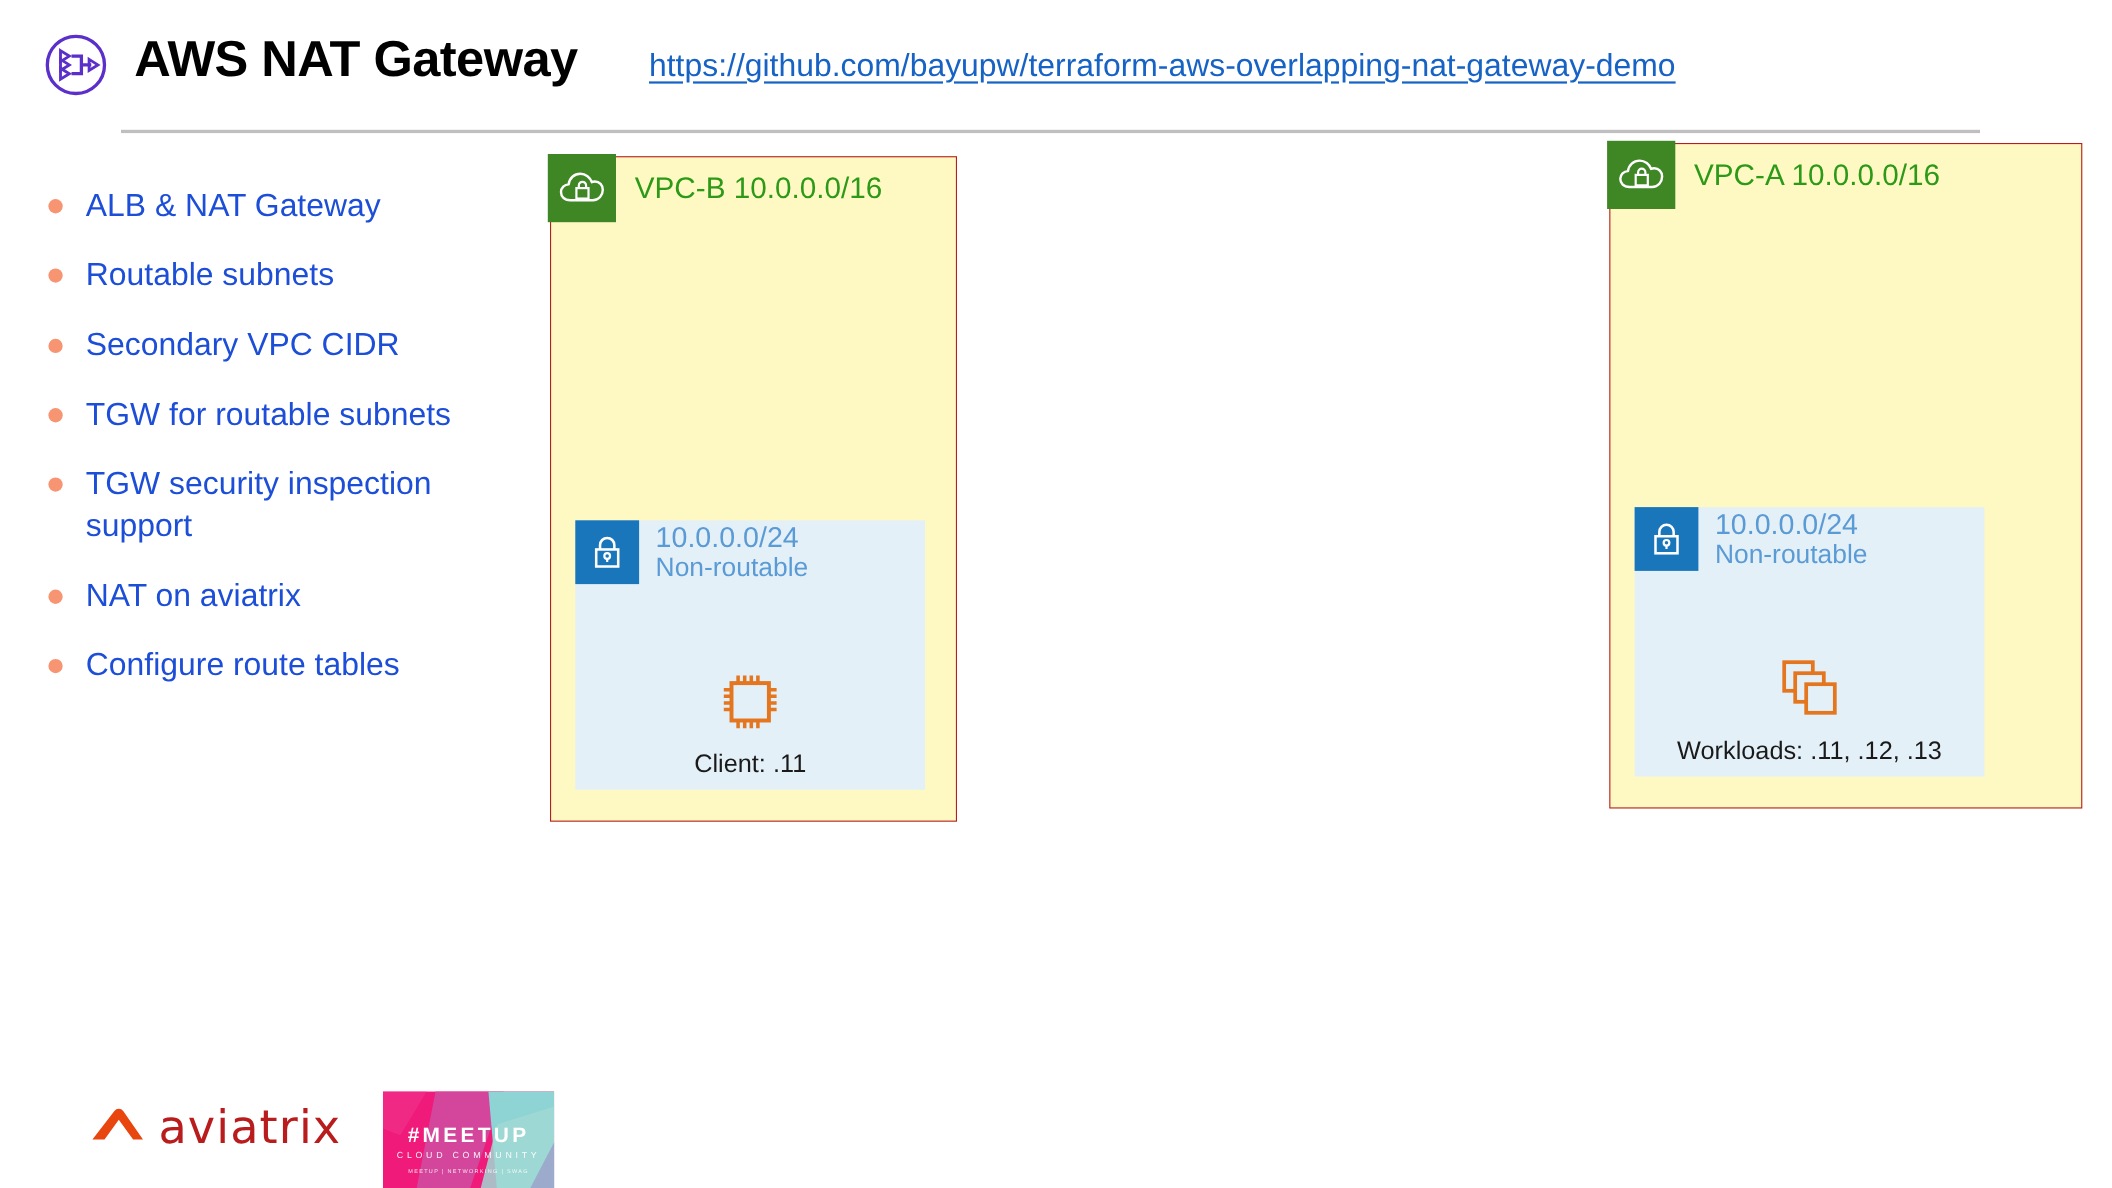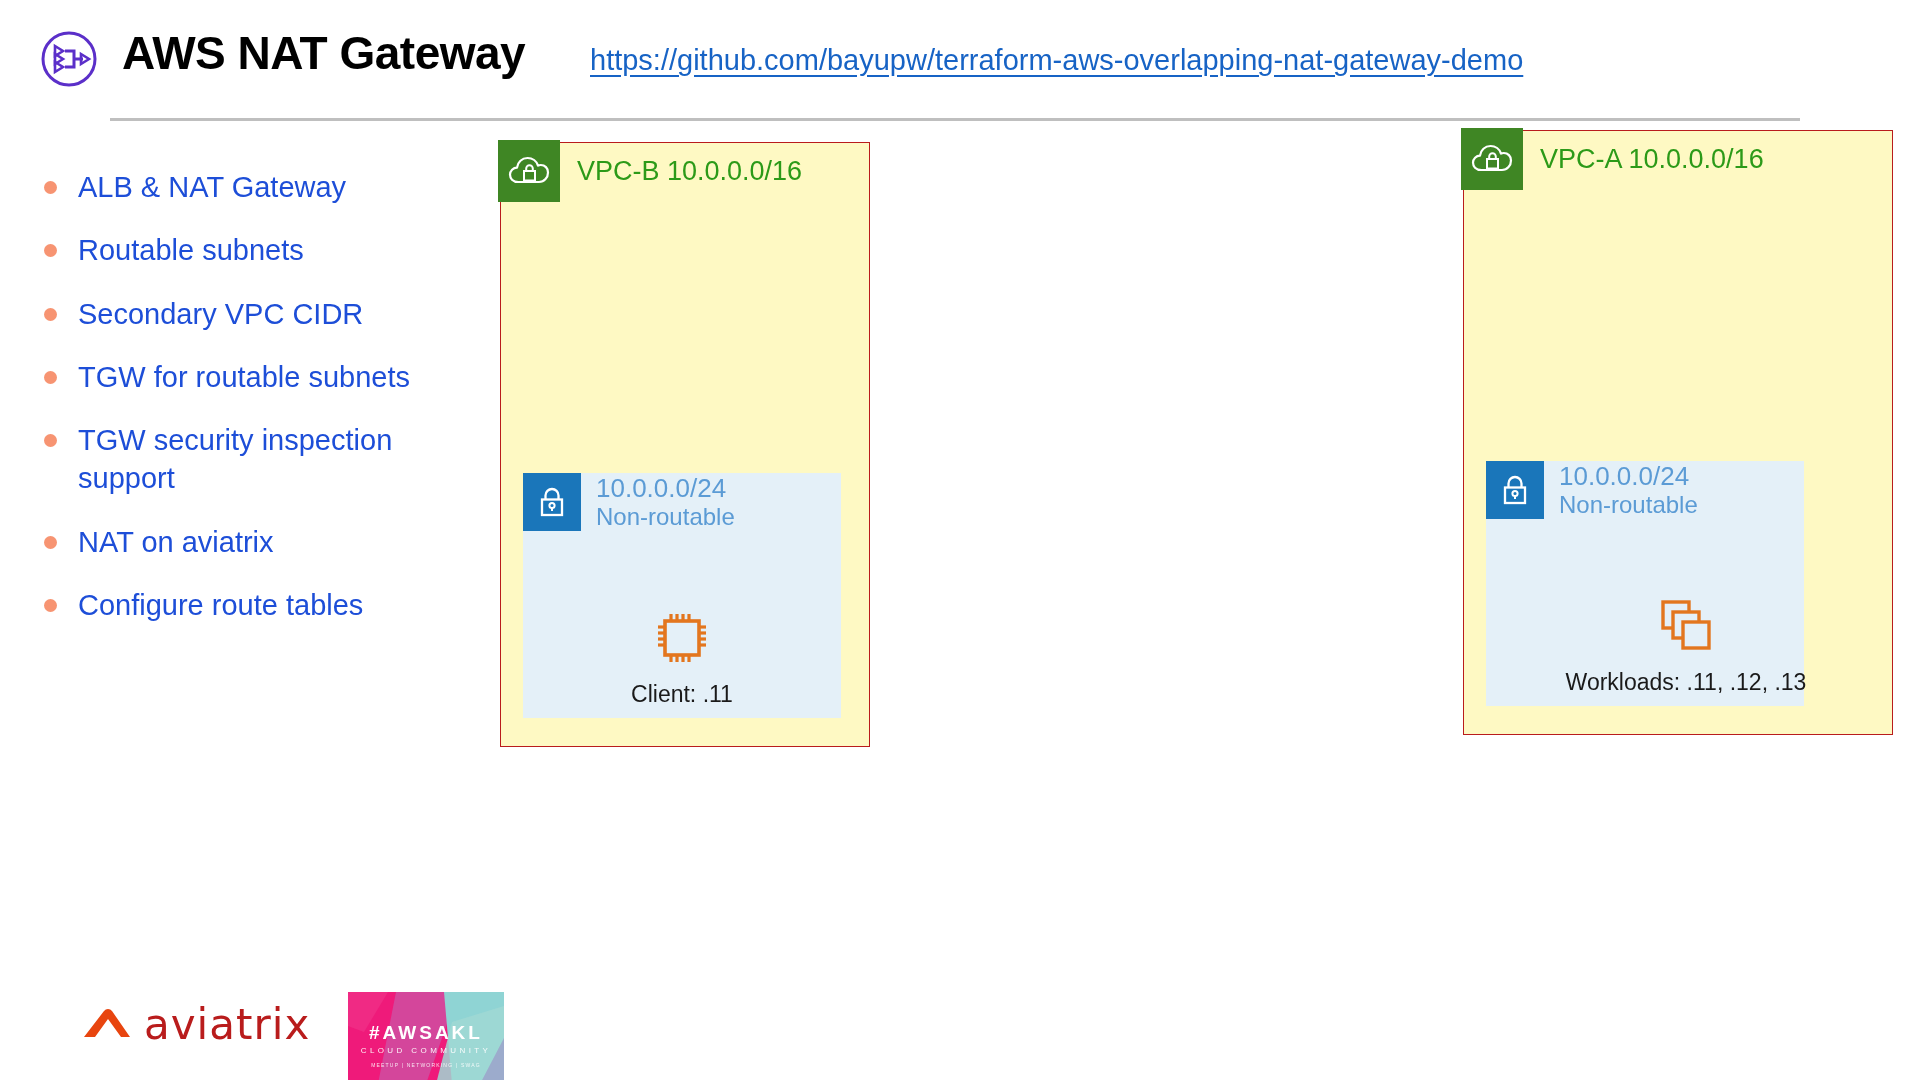--- a/index.html
+++ b/index.html
@@ -340,21 +340,21 @@
           <circle cx="17" cy="21.5" r="2.6" fill="none" stroke="#ffffff" stroke-width="2"></circle>
           <line x1="17" y1="23.6" x2="17" y2="27" stroke="#ffffff" stroke-width="2"></line>
         </svg>
       </span>
       <span class="subnet-text">
         <div class="subnet-cidr">10.0.0.0/24</div>
         <div class="subnet-sub">Non-routable</div>
       </span>
     </div>
 
-    <div class="resource" style="top:132px;padding-left:41px;">
+    <div class="resource" style="top:132px;">
       <span class="resource-icon">
         <svg width="70" height="64" viewBox="0 0 70 64">
           <rect x="12" y="8" width="26" height="26" fill="#e4f0f8" stroke="#e3761e" stroke-width="3.4"></rect>
           <rect x="22" y="18" width="26" height="26" fill="#e4f0f8" stroke="#e3761e" stroke-width="3.4"></rect>
           <rect x="32" y="28" width="26" height="26" fill="#e4f0f8" stroke="#e3761e" stroke-width="3.4"></rect>
         </svg>
       </span>
       <div class="resource-label">Workloads: .11, .12, .13</div>
     </div>
   </div>
@@ -371,16 +371,16 @@
 
 <div id="awsakl-logo">
   <svg width="156" height="92" viewBox="0 0 156 92" style="position:absolute;left:0;top:0;">
     <rect x="0" y="0" width="156" height="92" fill="#ef1a7a"></rect>
     <polygon points="48,0 110,0 78,92 30,92" fill="#d4469b"></polygon>
     <polygon points="96,0 156,0 156,92 104,92" fill="#8fd4d4"></polygon>
     <polygon points="104,30 156,14 156,92 88,92" fill="#a0d8d4" opacity="0.85"></polygon>
     <polygon points="78,92 132,92 156,46 156,92" fill="#9b86c4" opacity="0.55"></polygon>
     <polygon points="0,0 40,0 16,40 0,34" fill="#f0368a" opacity="0.6"></polygon>
   </svg>
-  <div class="awsakl-text" id="awsakl-main">#AWSAKL</div>
+  <div class="awsakl-text" id="awsakl-main">#MEETUP</div>
   <div class="awsakl-text" id="awsakl-sub">CLOUD COMMUNITY</div>
   <div class="awsakl-text" id="awsakl-sub2">MEETUP | NETWORKING | SWAG</div>
 </div>
 
 </body></html>

